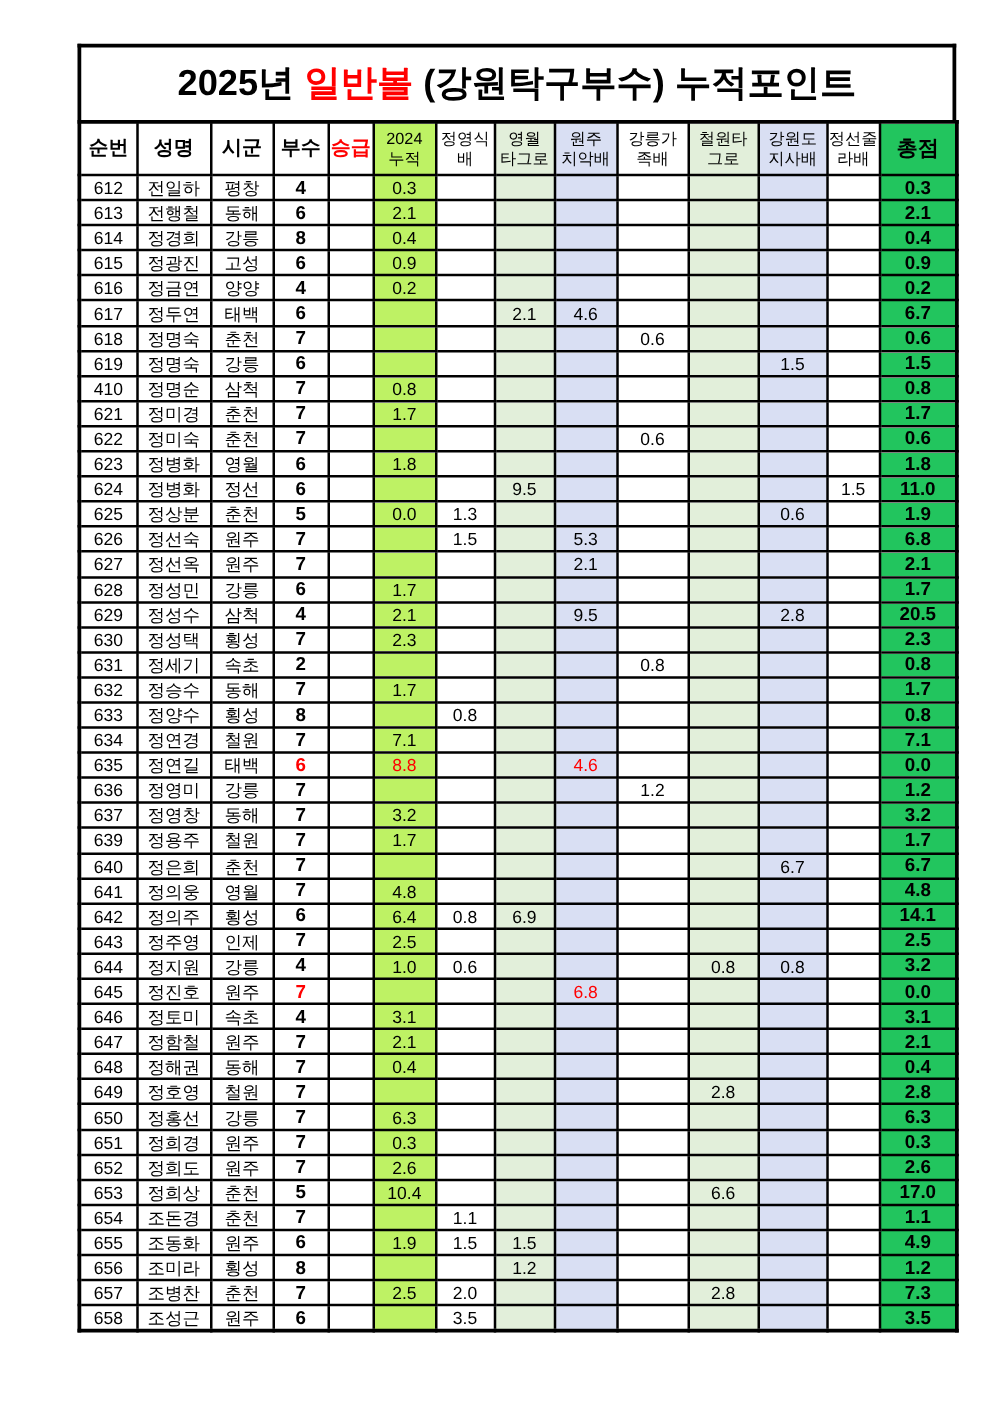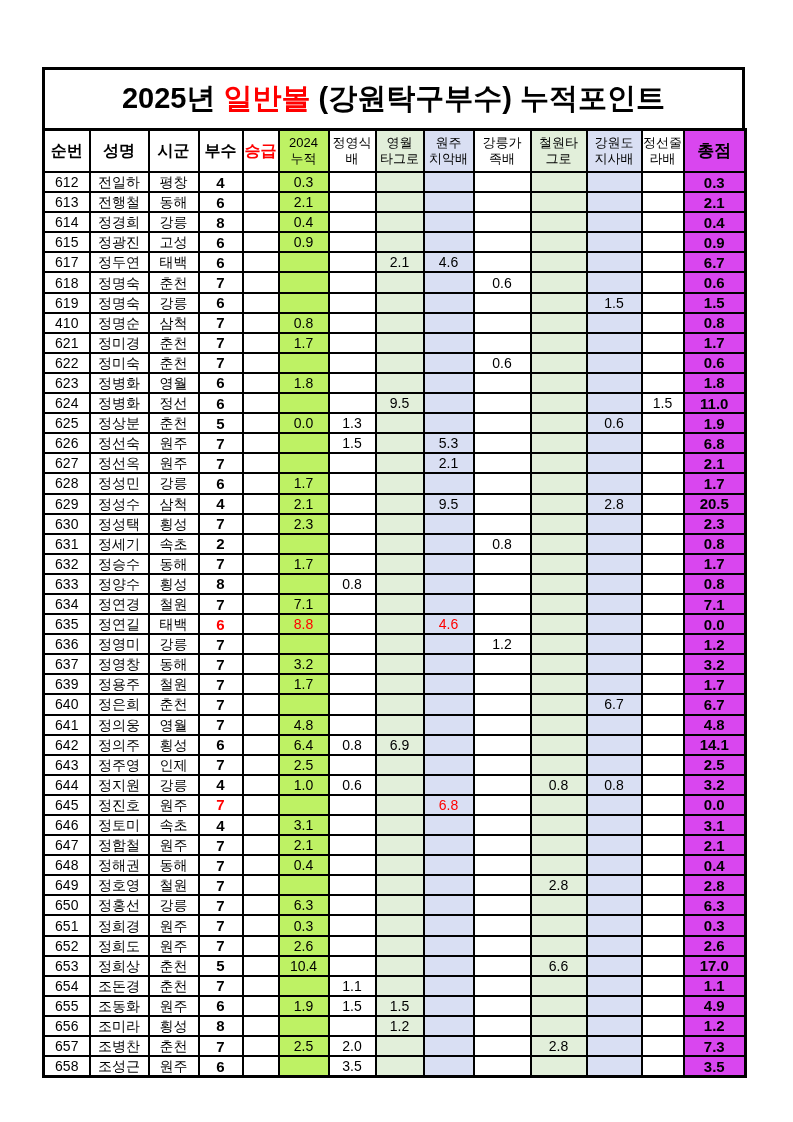--- a/index.html
+++ b/index.html
@@ -1,39 +1,39 @@
 <!DOCTYPE html>
 <html><head>
 <meta charset="utf-8">
 <style>
   html,body{margin:0;padding:0;}
   body{
     width:793px;height:1122px;background:#ffffff;position:relative;
     font-family:"Liberation Sans","DejaVu Sans",sans-serif;color:#000;
   }
-  .sheet{position:absolute;left:42px;top:35px;width:703px;margin-top:32px;}
+  .sheet{position:absolute;left:62px;top:35px;width:703px;}
   .title-box{
     border:3px solid #000;border-bottom:none;height:58px;
     display:flex;align-items:center;justify-content:center;
     font-size:29px;font-weight:bold;letter-spacing:0px;white-space:pre;
   }
   table{border-collapse:collapse;table-layout:fixed;width:703px;border:3px solid #000;}
   th,td{
     border:2px solid #000;padding:0;text-align:center;vertical-align:middle;
     overflow:hidden;white-space:nowrap;
   }
   th{height:40px;font-size:13px;font-weight:normal;white-space:pre-line;line-height:1.2;}
   th.major{font-size:16px;font-weight:bold;}
   th.total-h{font-size:17px;font-weight:bold;}
   td{height:18.1px;font-size:14px;line-height:1;}
   td.bold{font-weight:bold;font-size:15px;}
   .bg-gray{background:#bef264;}
   .bg-green{background:#e2efda;}
   .bg-blue{background:#d9dff3;}
-  .bg-yellow{background:#d946ef;}
+  .bg-yellow{background:#22c55e;}
   .bg-white{background:#ffffff;}
   .red{color:#ff0000;}
 </style>
 </head>
 <body>
 
 <div class="sheet">
   <div class="title-box"><span>2025년 </span><span class="red">일반볼</span><span> (강원탁구부수) 누적포인트</span></div>
   <table>
     <colgroup>
@@ -137,20 +137,36 @@
           <td class="bg-white"></td>
           <td class="bg-green"></td>
           <td class="bg-blue"></td>
           <td class="bg-white"></td>
           <td class="bg-green"></td>
           <td class="bg-blue"></td>
           <td class="bg-white"></td>
           <td class="bg-yellow bold">0.9</td>
         </tr>
         <tr>
+          <td class="bg-white">616</td>
+          <td class="bg-white">정금연</td>
+          <td class="bg-white">양양</td>
+          <td class="bg-white bold">4</td>
+          <td class="bg-white"></td>
+          <td class="bg-gray">0.2</td>
+          <td class="bg-white"></td>
+          <td class="bg-green"></td>
+          <td class="bg-blue"></td>
+          <td class="bg-white"></td>
+          <td class="bg-green"></td>
+          <td class="bg-blue"></td>
+          <td class="bg-white"></td>
+          <td class="bg-yellow bold">0.2</td>
+        </tr>
+        <tr>
           <td class="bg-white">617</td>
           <td class="bg-white">정두연</td>
           <td class="bg-white">태백</td>
           <td class="bg-white bold">6</td>
           <td class="bg-white"></td>
           <td class="bg-gray"></td>
           <td class="bg-white"></td>
           <td class="bg-green">2.1</td>
           <td class="bg-blue">4.6</td>
           <td class="bg-white"></td>

